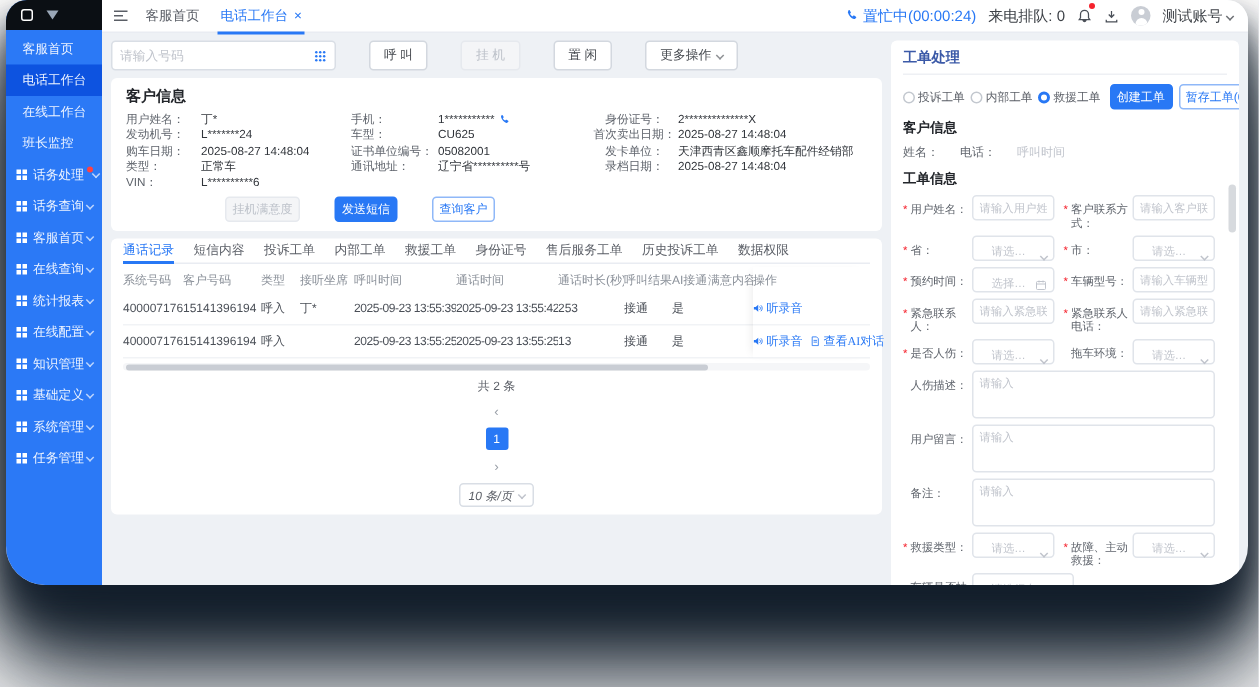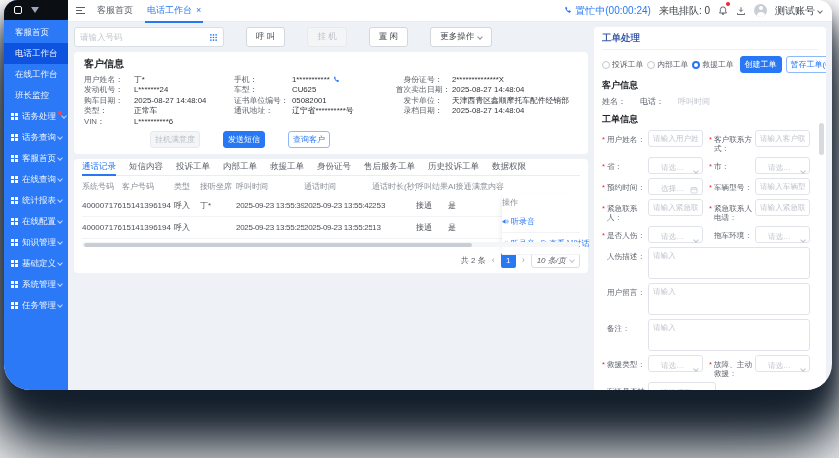--- a/index.html
+++ b/index.html
@@ -83,27 +83,27 @@
   .rtab { height:100%; display:flex; align-items:center; cursor:pointer; position:relative; white-space:nowrap; }
   .rtab.active { color:#2878f5; }
   .rtab.active::after { content:""; position:absolute; bottom:-1px; left:0; right:0; height:2px; background:#2878f5; }
   .twrap { position:relative; margin-top:2px; }
   .trow { display:flex; width:100%; align-items:center; height:22px; border-bottom:1px solid #f1f3f6; font-size:8px; color:#4a4f57; }
   .trow.th { height:17px; color:#8a9099; border-bottom:none; }
   .tc { flex-shrink:0; overflow:hidden; white-space:nowrap; padding-right:4px; }
   .tc0{width:40px}.tc1{width:52px}.tc2{width:26px}.tc3{width:36px}
   .tc4,.tc5{width:68px; letter-spacing:-0.3px;}
   .tc6{width:44px}.tc7{width:32px}.tc8{width:24px}.tc9{width:32px}
-  .opscol { position:absolute; top:16px; right:0; width:78px; background:#fff; box-shadow:-4px 0 6px -4px rgba(0,0,0,.1);font-family:Liberation Serif, serif; }
+  .opscol { position:absolute; top:0; right:0; width:78px; background:#fff; box-shadow:-4px 0 6px -4px rgba(0,0,0,.1);font-family:Liberation Serif, serif; }
   .oph { height:17px; font-size:8px; color:#8a9099; display:flex; align-items:center; }
   .opc { height:22px; display:flex; align-items:center; gap:5px; border-bottom:1px solid #f1f3f6; font-size:8px; }
   .oplink { color:#2878f5; display:inline-flex; align-items:center; gap:2px; cursor:pointer; white-space:nowrap; }
   .hscroll { height:5px; background:#f5f6f8; border-radius:3px; margin-top:3px; position:relative; cursor:pointer; }
   .hthumb { position:absolute; left:2px; top:0.5px; height:4px; width:78%; background:#c9cdd4; border-radius:2px; }
-  .pgn { display:flex; justify-content:flex-end; align-items:center; gap:6px; font-size:8px; color:#5a5e66; margin-top:5px; }
+  .pgn { display:flex; justify-content:flex-end; align-items:center; gap:6px; font-size:8px; color:#5a5e66; margin-top:5px;flex-direction:column; }
   .pbtn { color:#9aa0a8; font-size:9px; cursor:pointer; }
   .pcur { width:15px; height:15px; background:#2878f5; color:#fff; border-radius:2px; display:flex; align-items:center; justify-content:center; cursor:pointer; }
   .psize { border:1px solid #d9dee5; border-radius:3px; height:16px; display:flex; align-items:center; gap:4px; padding:0 5px; cursor:pointer; color:#5a5e66;font-style:italic; }
   .psize .caret { color:#c0c4cc; opacity:1; }
 
   
   .panel { flex:1; background:#fff; border-radius:4px 4px 0 0; padding:5px 8px 0; position:relative; overflow:hidden; min-width:0; }
   .ptitle { font-size:9.5px; font-weight:bold; color:#3c5aa8; padding-bottom:4px; border-bottom:1px solid #eef0f4; }
   .pacts { display:flex; align-items:center; gap:4px; margin:6px 0 2px; }
   .radio { display:flex; align-items:center; gap:2px; font-size:7.8px; color:#5a5e66; cursor:pointer; white-space:nowrap; }

